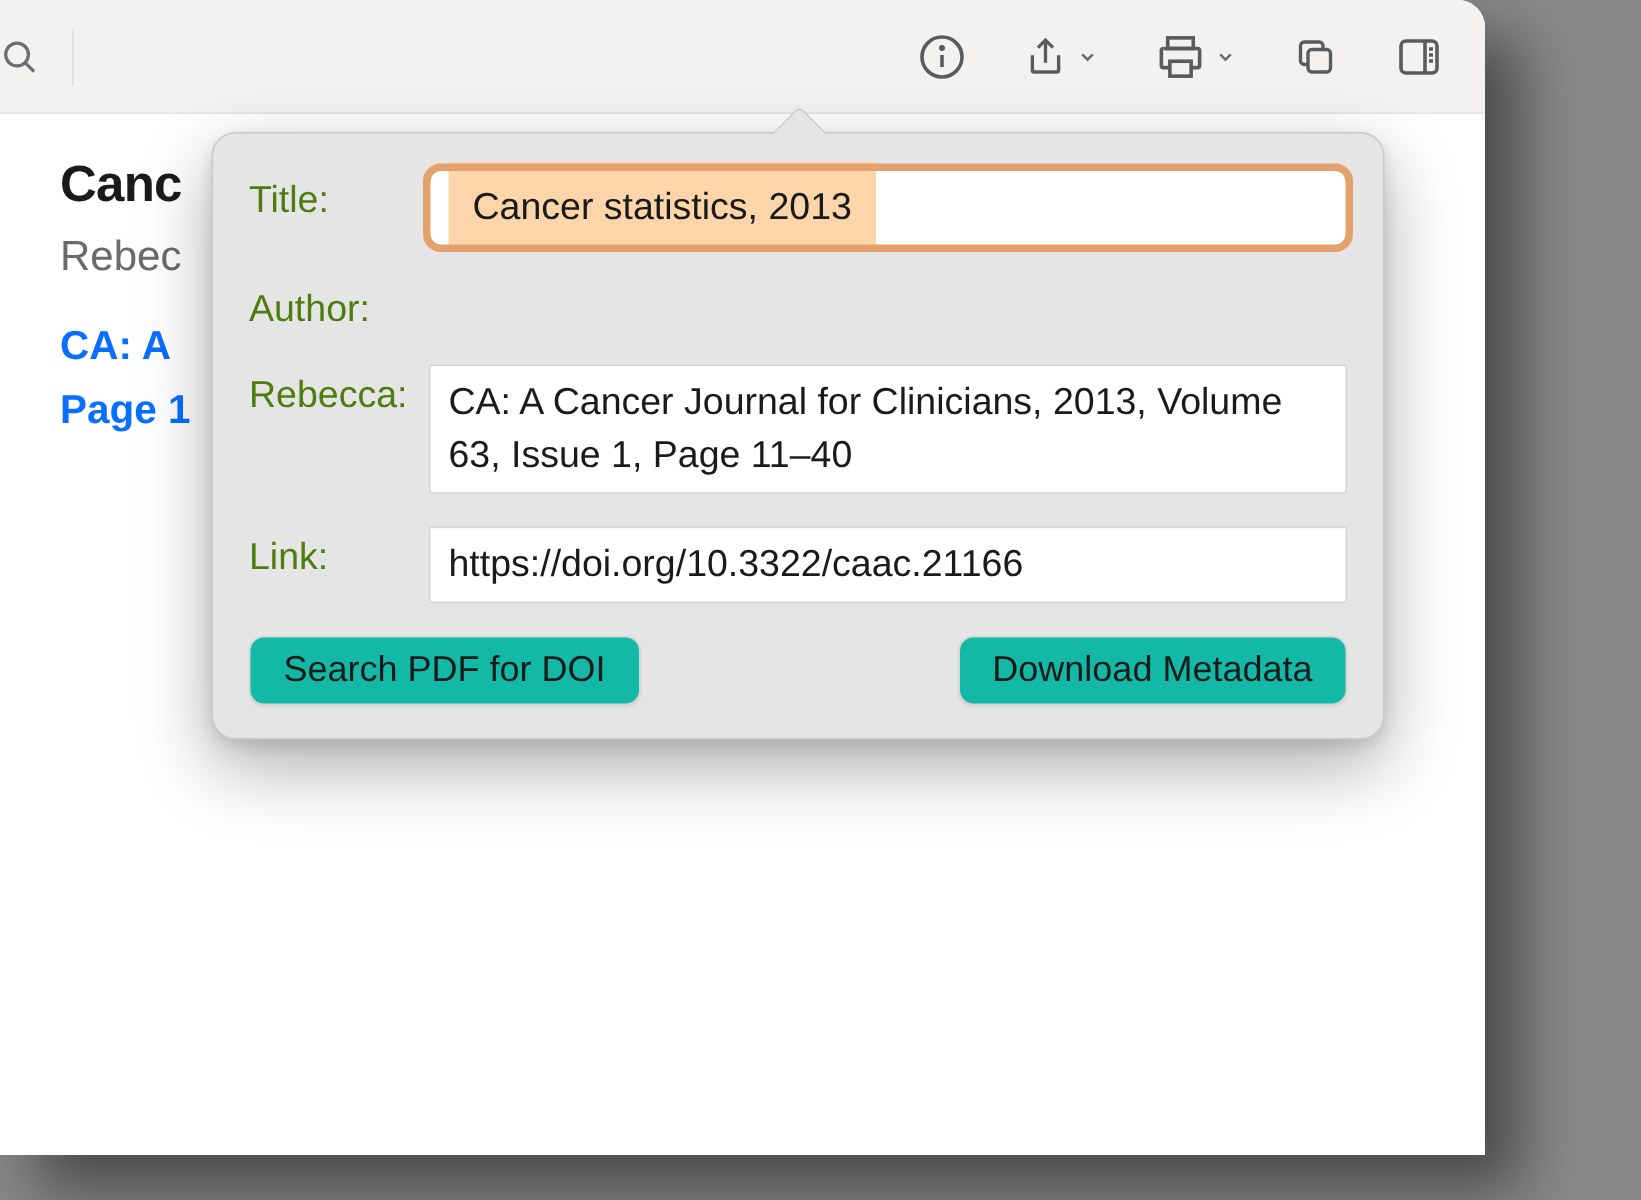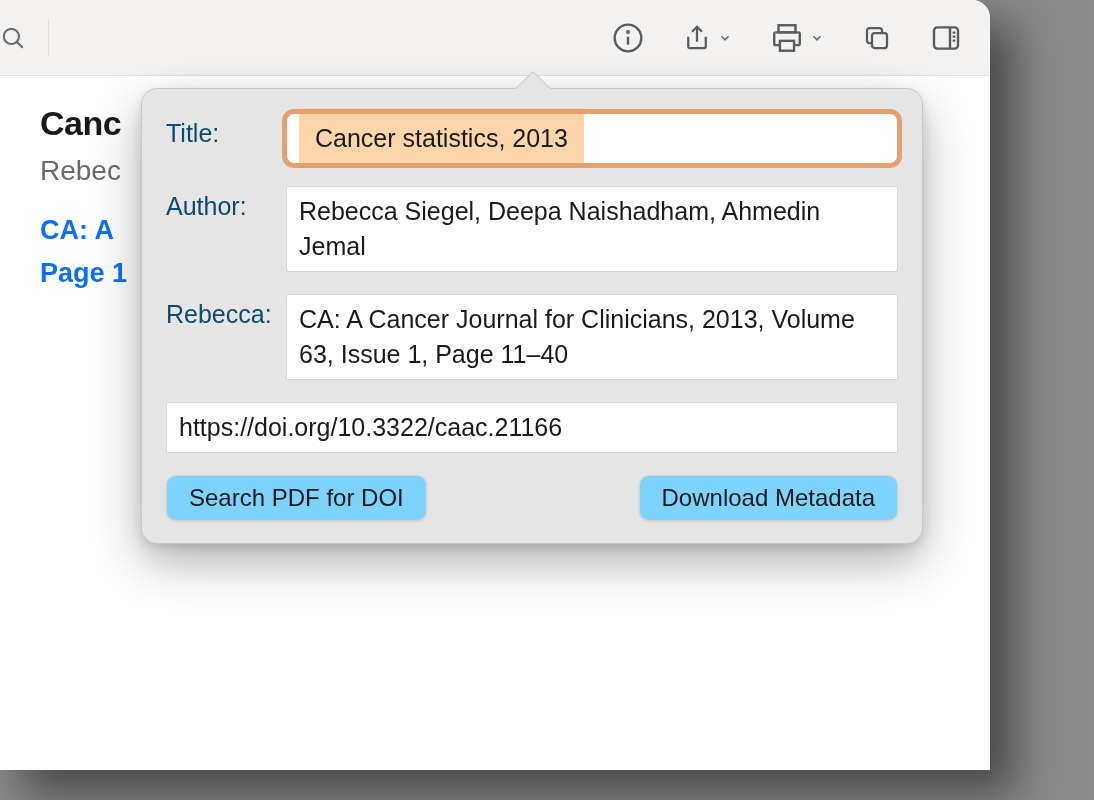--- a/index.html
+++ b/index.html
@@ -124,21 +124,21 @@
 
   .form-row {
     display: flex;
     align-items: flex-start;
     margin-bottom: 22px;
   }
   .form-label {
     width: 120px;
     flex-shrink: 0;
     font-size: 25px;
-    color: #0c4a6e;
+    color: #4d7c0f;
     padding-top: 6px;
   }
   .form-field-wrap {
     flex: 1;
   }
   .form-field {
     width: 100%;
     background: #ffffff;
     border: 1px solid #d5d5d5;
     border-radius: 2px;
@@ -160,21 +160,21 @@
     background: #fcd5ab;
     padding: 16px;
   }
 
   .button-row {
     display: flex;
     justify-content: space-between;
     margin-top: 6px;
   }
   .macos-btn {
-    background: #7dd3fc;
+    background: #14b8a6;
     border: 1px solid #d5d5d5;
     border-radius: 10px;
     padding: 8px 22px;
     font-size: 24px;
     color: #1a1a1a;
     box-shadow: 0 1px 2px rgba(0,0,0,0.08);
     cursor: default;
   }
 </style>
 </head>
@@ -252,33 +252,31 @@
 
     <div class="form-row">
       <div class="form-label">Title:</div>
       <div class="form-field-wrap">
         <div class="form-field focused"><span class="title-highlight">Cancer statistics, 2013</span></div>
       </div>
     </div>
 
     <div class="form-row">
       <div class="form-label">Author:</div>
-      <div class="form-field-wrap">
-        <div class="form-field">Rebecca Siegel, Deepa Naishadham, Ahmedin Jemal</div>
-      </div>
     </div>
 
     <div class="form-row">
       <div class="form-label">Rebecca:</div>
       <div class="form-field-wrap">
         <div class="form-field">CA: A Cancer Journal for Clinicians, 2013, Volume 63, Issue 1, Page 11–40</div>
       </div>
     </div>
 
     <div class="form-row">
+      <div class="form-label">Link:</div>
       <div class="form-field-wrap">
         <div class="form-field">https://doi.org/10.3322/caac.21166</div>
       </div>
     </div>
 
     <div class="button-row">
       <button class="macos-btn">Search PDF for DOI</button>
       <button class="macos-btn">Download Metadata</button>
     </div>
   </div>

